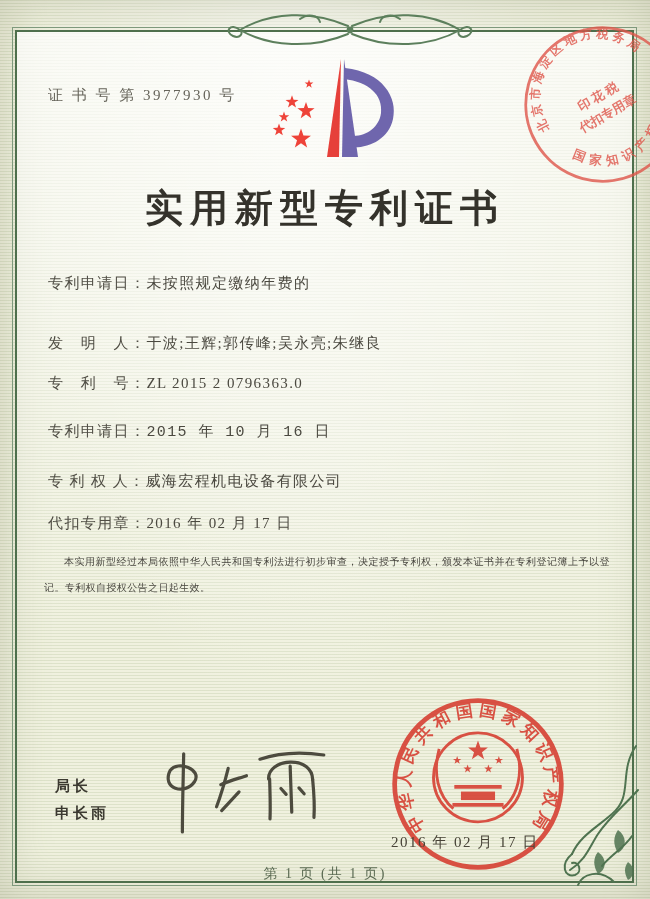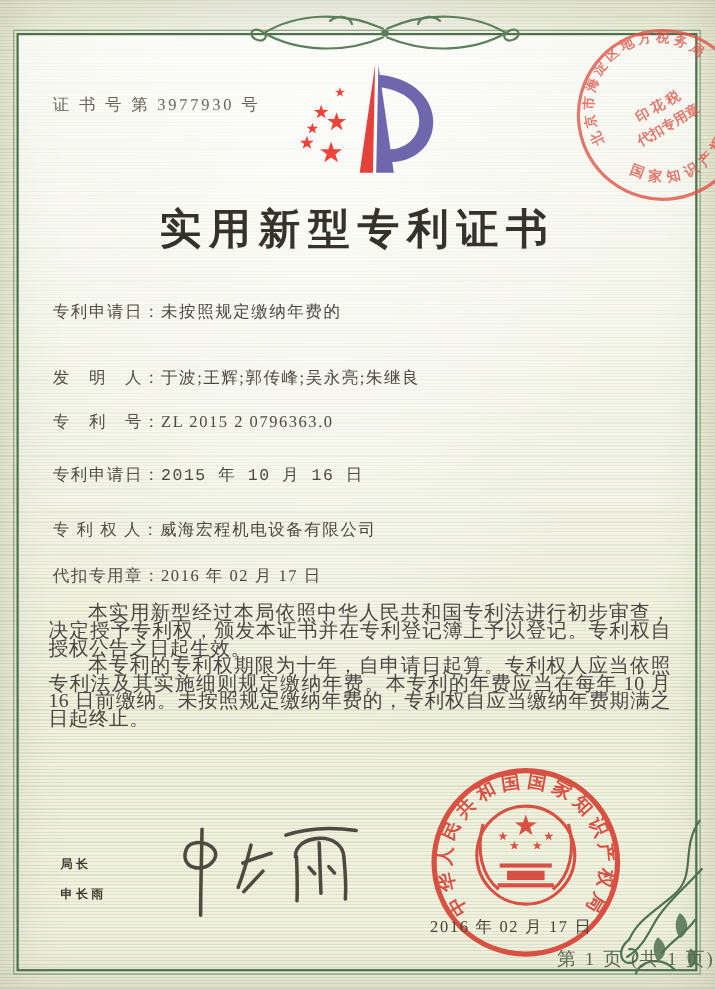--- a/index.html
+++ b/index.html
@@ -47,35 +47,35 @@
   }
   .fields{position:absolute; left:48px; top:274px; width:560px;}
   .field-row{position:absolute; left:0; white-space:nowrap;
     font-size:15px; color:#504e45; letter-spacing:1.4px;}
   .field-row .lab{color:#504e45;}
   .field-row .val{color:#4b4940;}
   .f0{top:0px;} .f1{top:50px;margin-top:10px;} .f2{top:100px;} .f3{top:148px;font-family:Liberation Mono, monospace;} .f4{top:198px;} .f5{top:240px;}
 
   .paras{
     position:absolute; left:44px; right:40px; top:549px;
-    font-size:18px; line-height:16px; color:#494740;
+    font-size:10px; line-height:26px; color:#494740;
     text-align:justify; letter-spacing:.4px;
   }
   .paras p{margin:0; text-indent:2em;}
 
   .signer{position:absolute; left:55px; top:773px;
-    font-size:11px; font-weight:600; letter-spacing:3px; color:#3c3a31; line-height:27px;}
+    font-size:15px; font-weight:600; letter-spacing:3px; color:#3c3a31; line-height:27px;}
 
   .seal-date{
     position:absolute; left:391px; top:833px;
     font-size:15px; letter-spacing:1.5px; color:#474337; z-index:6; white-space:nowrap;
   }
   .footer{
     position:absolute; left:0; bottom:16px; width:100%;
-    text-align:right; font-size:17px; letter-spacing:2px; color:#5a6a52;
+    text-align:center; font-size:14px; letter-spacing:2px; color:#5a6a52;
   }
 
   
   #logo{position:absolute; left:245px; top:54px; z-index:2;}
   #tax-stamp{position:absolute; left:520px; top:22px; z-index:5;
     transform:rotate(-30deg); opacity:.8;}
   #big-seal{position:absolute; left:388px; top:694px; z-index:5; opacity:.88;}
   #signature{position:absolute; left:133px; top:746px; z-index:4; transform:rotate(-2deg);}
   #top-ornament{left:200px; top:7px;}
   #corner-ornament{left:548px; right:auto; top:742px;}
@@ -175,21 +175,20 @@
     <div class="field-row f4">
       <span class="lab">专 利 权 人：</span><span class="val">威海宏程机电设备有限公司</span>
     </div>
     <div class="field-row f5">
       <span class="lab">代扣专用章：</span><span class="val">2016 年 02 月 17 日</span>
     </div>
   </div>
 
   <div class="paras">
     <p>本实用新型经过本局依照中华人民共和国专利法进行初步审查，决定授予专利权，颁发本证书并在专利登记簿上予以登记。专利权自授权公告之日起生效。</p>
-    <p>本专利的专利权期限为十年，自申请日起算。专利权人应当依照专利法及其实施细则规定缴纳年费。本专利的年费应当在每年 10 月 16 日前缴纳。未按照规定缴纳年费的，专利权自应当缴纳年费期满之日起终止。</p>
   </div>
 
   <div class="signer">
     <div>局长</div>
     <div>申长雨</div>
   </div>
 
   <svg id="signature" width="210" height="90" viewBox="0 0 210 90">
     <g stroke="#3f3d31" stroke-width="3.2" fill="none" stroke-linecap="round" opacity=".92">
       <path d="M52 6 C51 26 49 56 48 84"></path>

